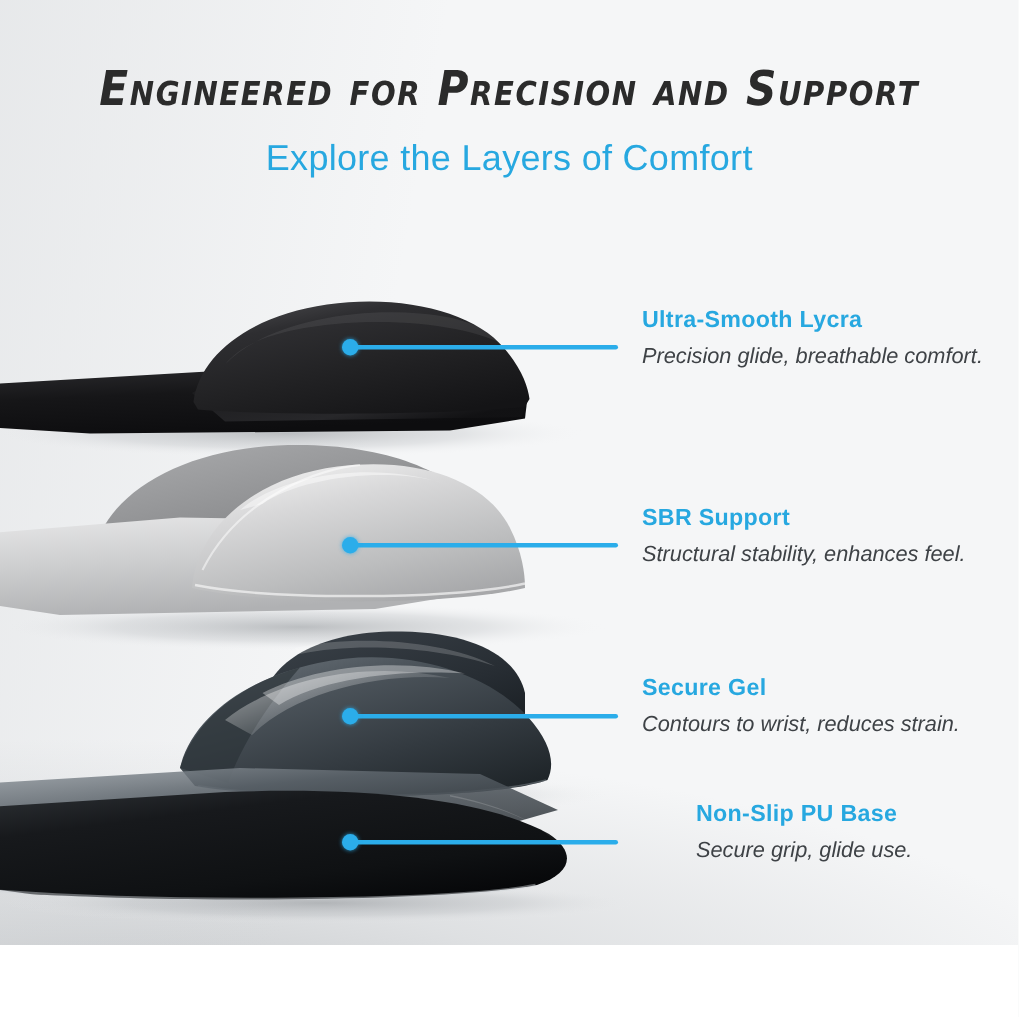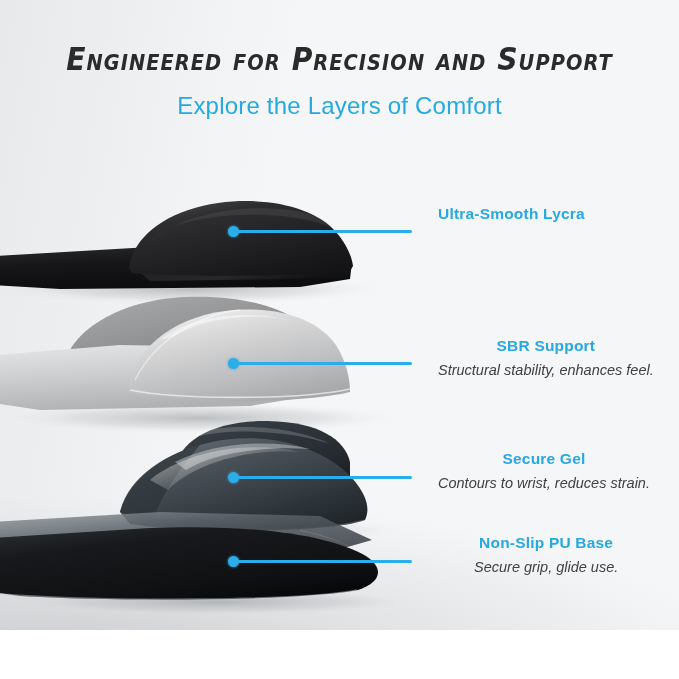--- a/index.html
+++ b/index.html
@@ -77,22 +77,21 @@
     left: 0;
     top: 0;
     width: 679px;
     height: 679px;
   }
   .stack svg { display: block; }
 
   
   .callout {
     position: absolute;
-    left: 438px;
-    text-align: center;
+    left: 428px;
   }
   .callout-title {
     font-family: "Liberation Sans", sans-serif;
     font-weight: 700;
     font-size: 15.5px;
     color: #27a8e0;
     letter-spacing: 0.2px;
     margin: 0 0 6px 0;
     white-space: nowrap;
   }
@@ -292,20 +291,21 @@
 
         <path d="M 0,594 C 110,602 300,601 357,590" fill="none" stroke="#cfd3d6" stroke-width="1.6" opacity="0.45"></path>
       </g>
     </svg>
   </div>
 
   <div class="leader" style="left:236px; top:230px; width:176px;"></div>
   <div class="leader-dot" style="left:228px; top:226px;"></div>
   <div class="callout" style="top:205px;">
     <p class="callout-title">Ultra-Smooth Lycra</p>
+    <p class="callout-desc">Precision glide, breathable comfort.</p>
   </div>
 
   <div class="leader" style="left:236px; top:362px; width:176px;"></div>
   <div class="leader-dot" style="left:228px; top:358px;"></div>
   <div class="callout" style="top:337px;">
     <p class="callout-title">SBR Support</p>
     <p class="callout-desc">Structural stability, enhances feel.</p>
   </div>
 
   <div class="leader" style="left:236px; top:476px; width:176px;"></div>

